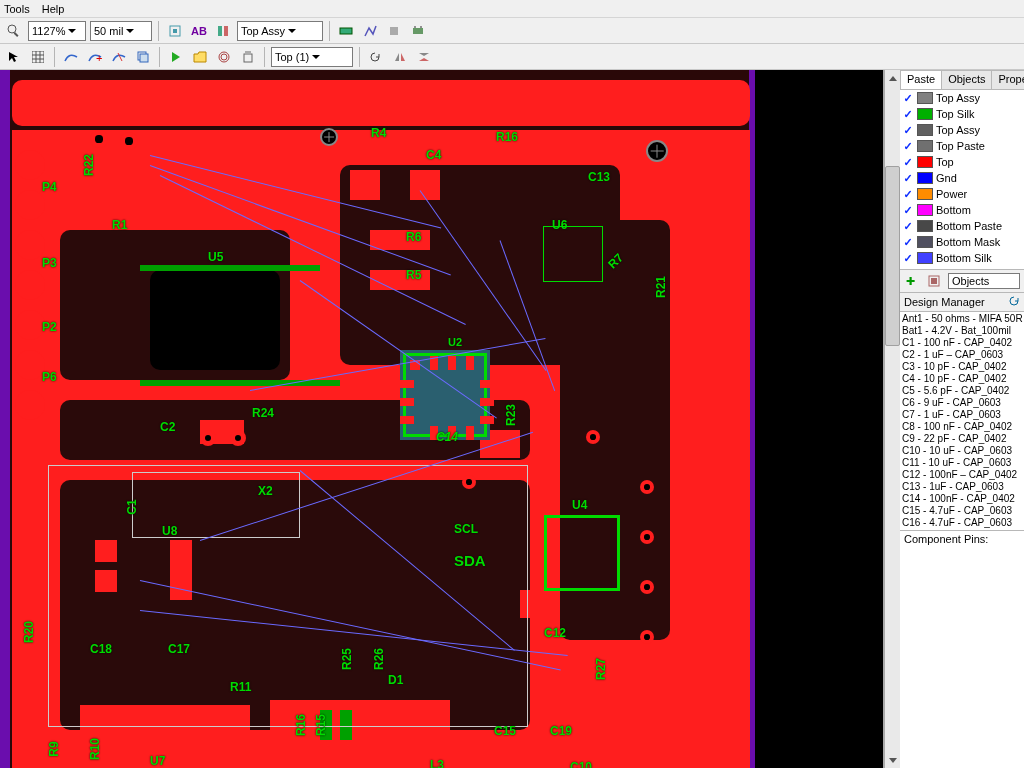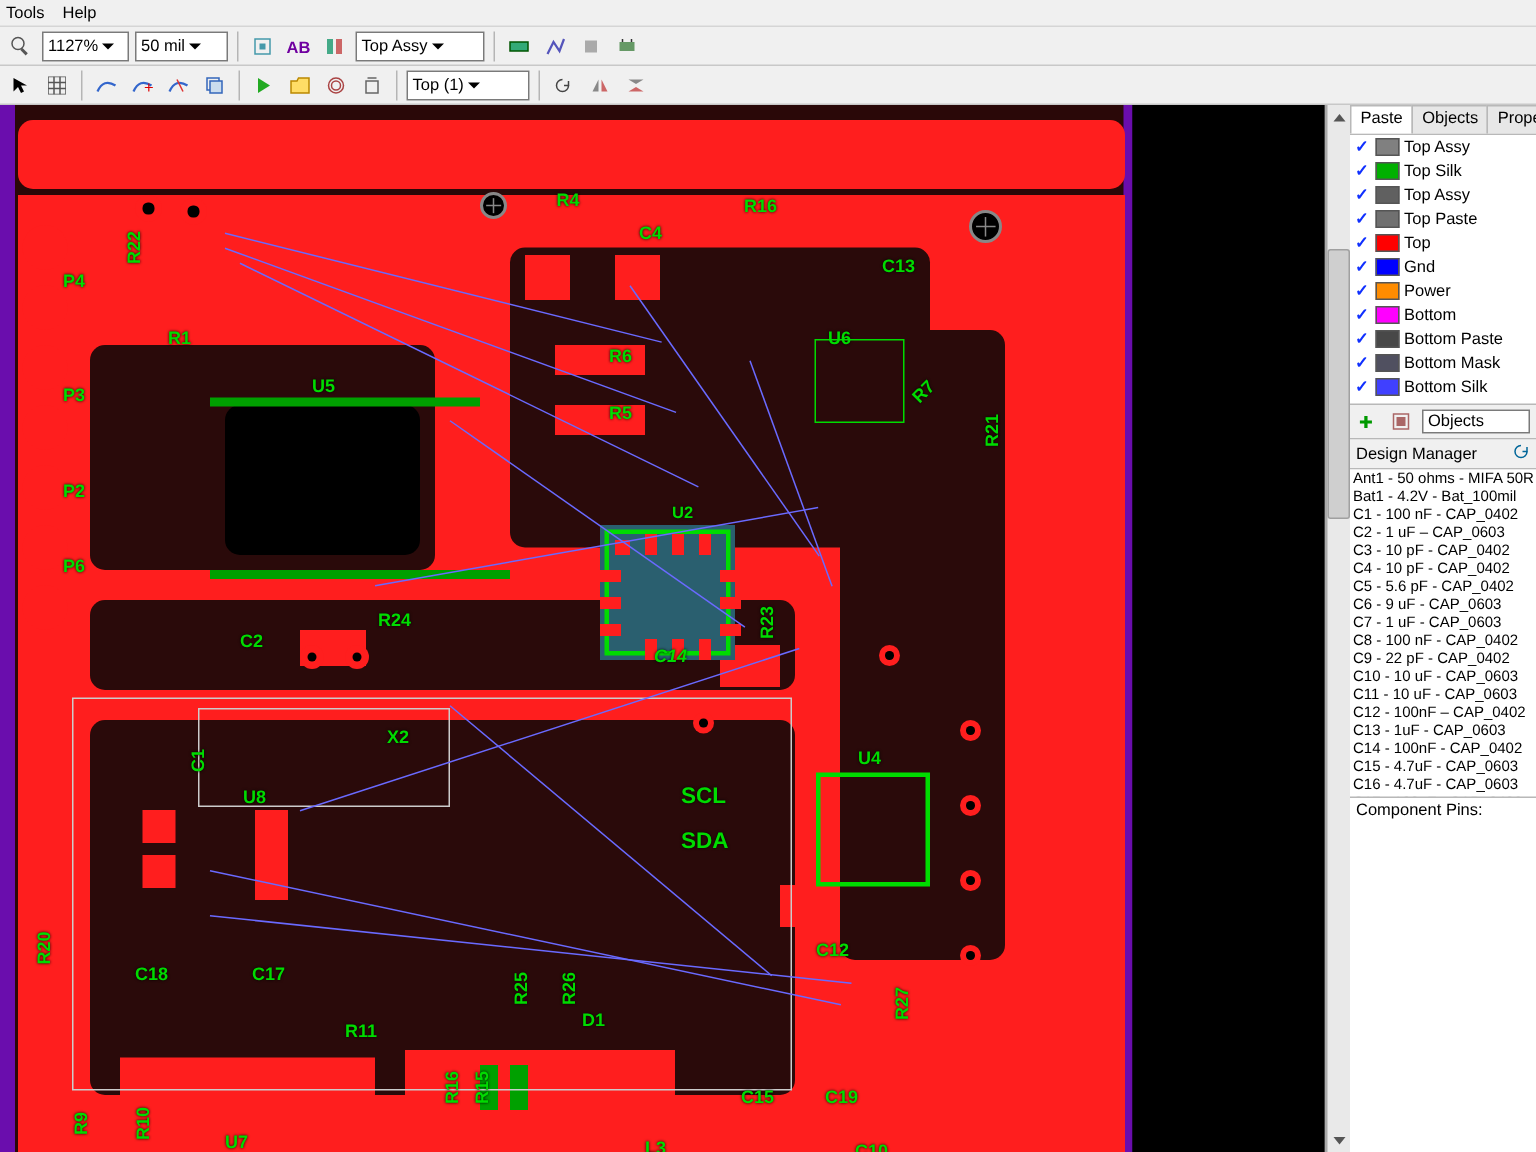--- a/index.html
+++ b/index.html
@@ -362,21 +362,21 @@
       <span class="silk" style="left:590px;top:592px;transform:rotate(-90deg);">R27</span>
       <span class="silk" style="left:544px;top:556px;">C12</span>
       <span class="silk" style="left:572px;top:428px;">U4</span>
       <span class="silk" style="left:500px;top:338px;transform:rotate(-90deg);">R23</span>
       <span class="silk" style="left:608px;top:184px;transform:rotate(-45deg);">R7</span>
       <span class="silk" style="left:650px;top:210px;transform:rotate(-90deg);">R21</span>
       <span class="silk" style="left:588px;top:100px;">C13</span>
       <span class="silk" style="left:496px;top:60px;">R16</span>
       <span class="silk" style="left:552px;top:148px;">U6</span>
       <span class="silk" style="left:371px;top:56px;">R4</span>
-      <span class="silk" style="left:454px;top:452px;font-size:15px;">SCL</span>
+      <span class="silk" style="left:454px;top:452px;font-size:12px;">SCL</span>
       <span class="silk" style="left:454px;top:482px;font-size:15px;">SDA</span>
 
       <div class="silkbox" style="left:543px;top:156px;width:60px;height:56px;border-width:1px;"></div>
     </div>
   </div>
 
   <div class="scrollbar-v">
     <div class="arrow up"></div>
     <div class="track">
         <div class="thumb"></div>

